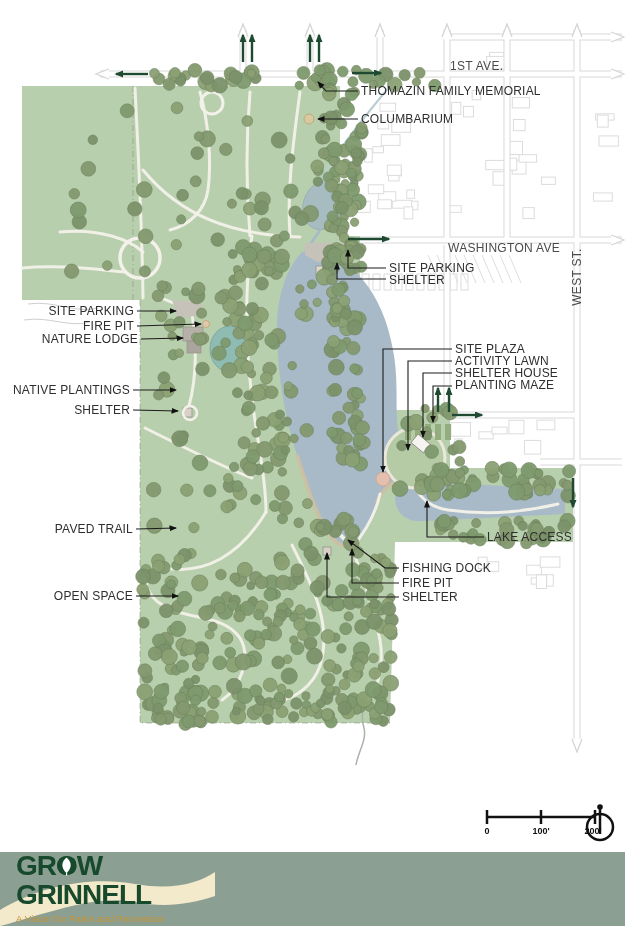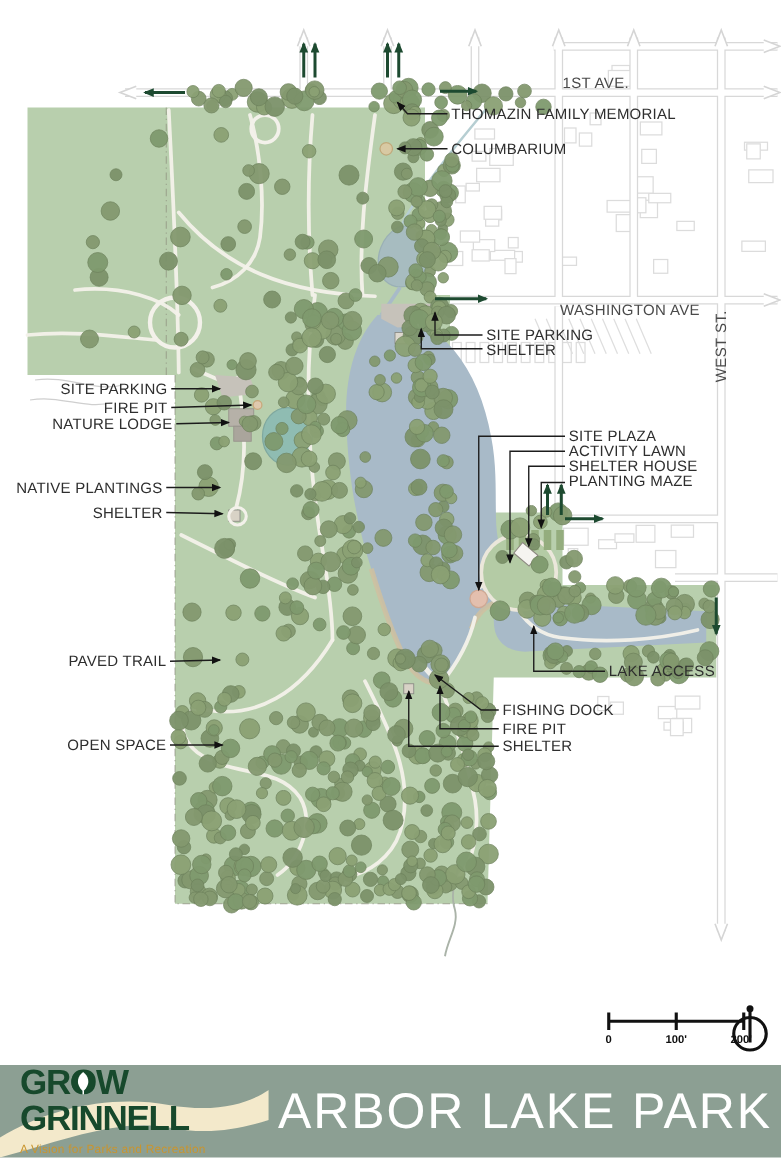--- a/index.html
+++ b/index.html
@@ -1054,14 +1054,13 @@
     <path fill="#f3e9cb" d="M0,58 C40,34 90,24 135,32 C175,39 200,30 215,20 L215,44 C190,52 165,56 135,50 C95,42 45,62 0,74 Z"></path>
     <text class="logo-big" x="16" y="23">GROW</text>
     <g>
       <circle cx="66.5" cy="13.5" r="9.5" fill="#17492c"></circle>
       <path fill="#ffffff" d="M66.5,5.5 C62,9 61,14 64.2,18.5 C65,19.6 65.7,20.3 66.5,21 C67.3,20.3 68,19.6 68.8,18.5 C72,14 71,9 66.5,5.5 Z"></path>
       <rect x="66" y="20.5" width="1.2" height="3" fill="#ffffff"></rect>
     </g>
     <text class="logo-big" x="16" y="52">GRINNELL</text>
     <text class="logo-tag" x="16" y="70">A Vision for Parks and Recreation</text>
   </svg>
-  <div class="park-title">ARBOR LAKE PARK</div>
 </div>
 
 </body></html>

